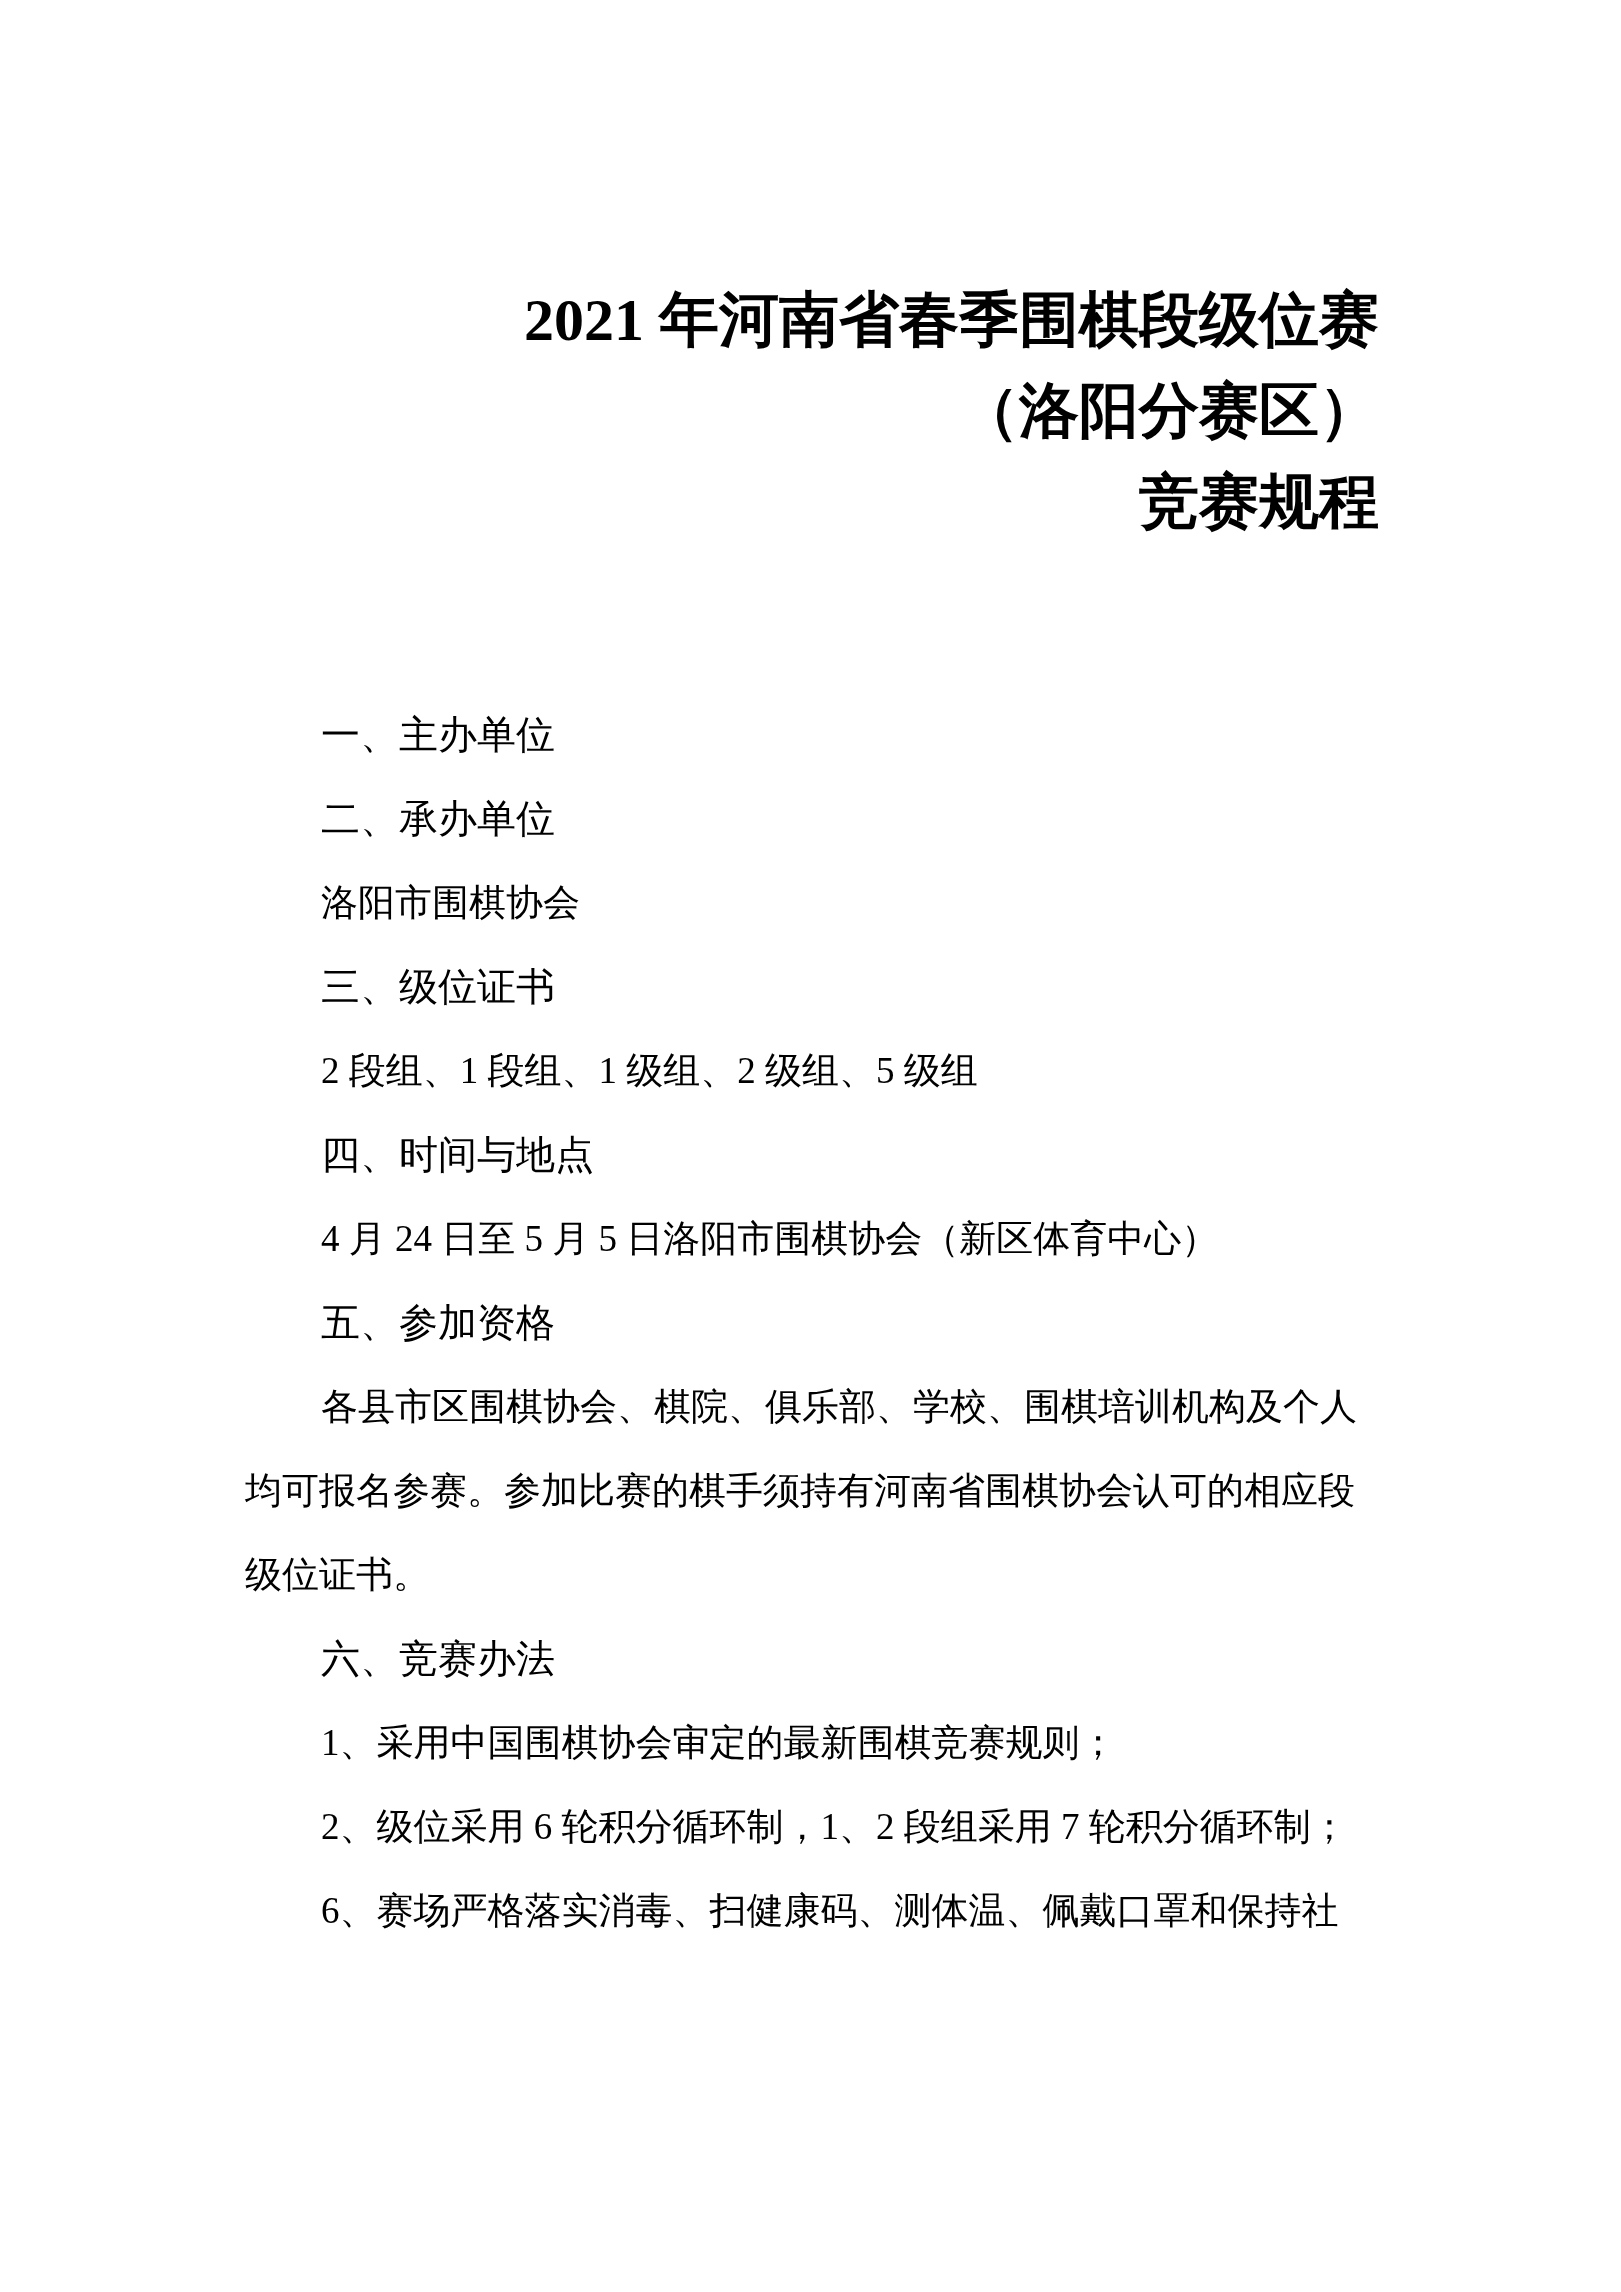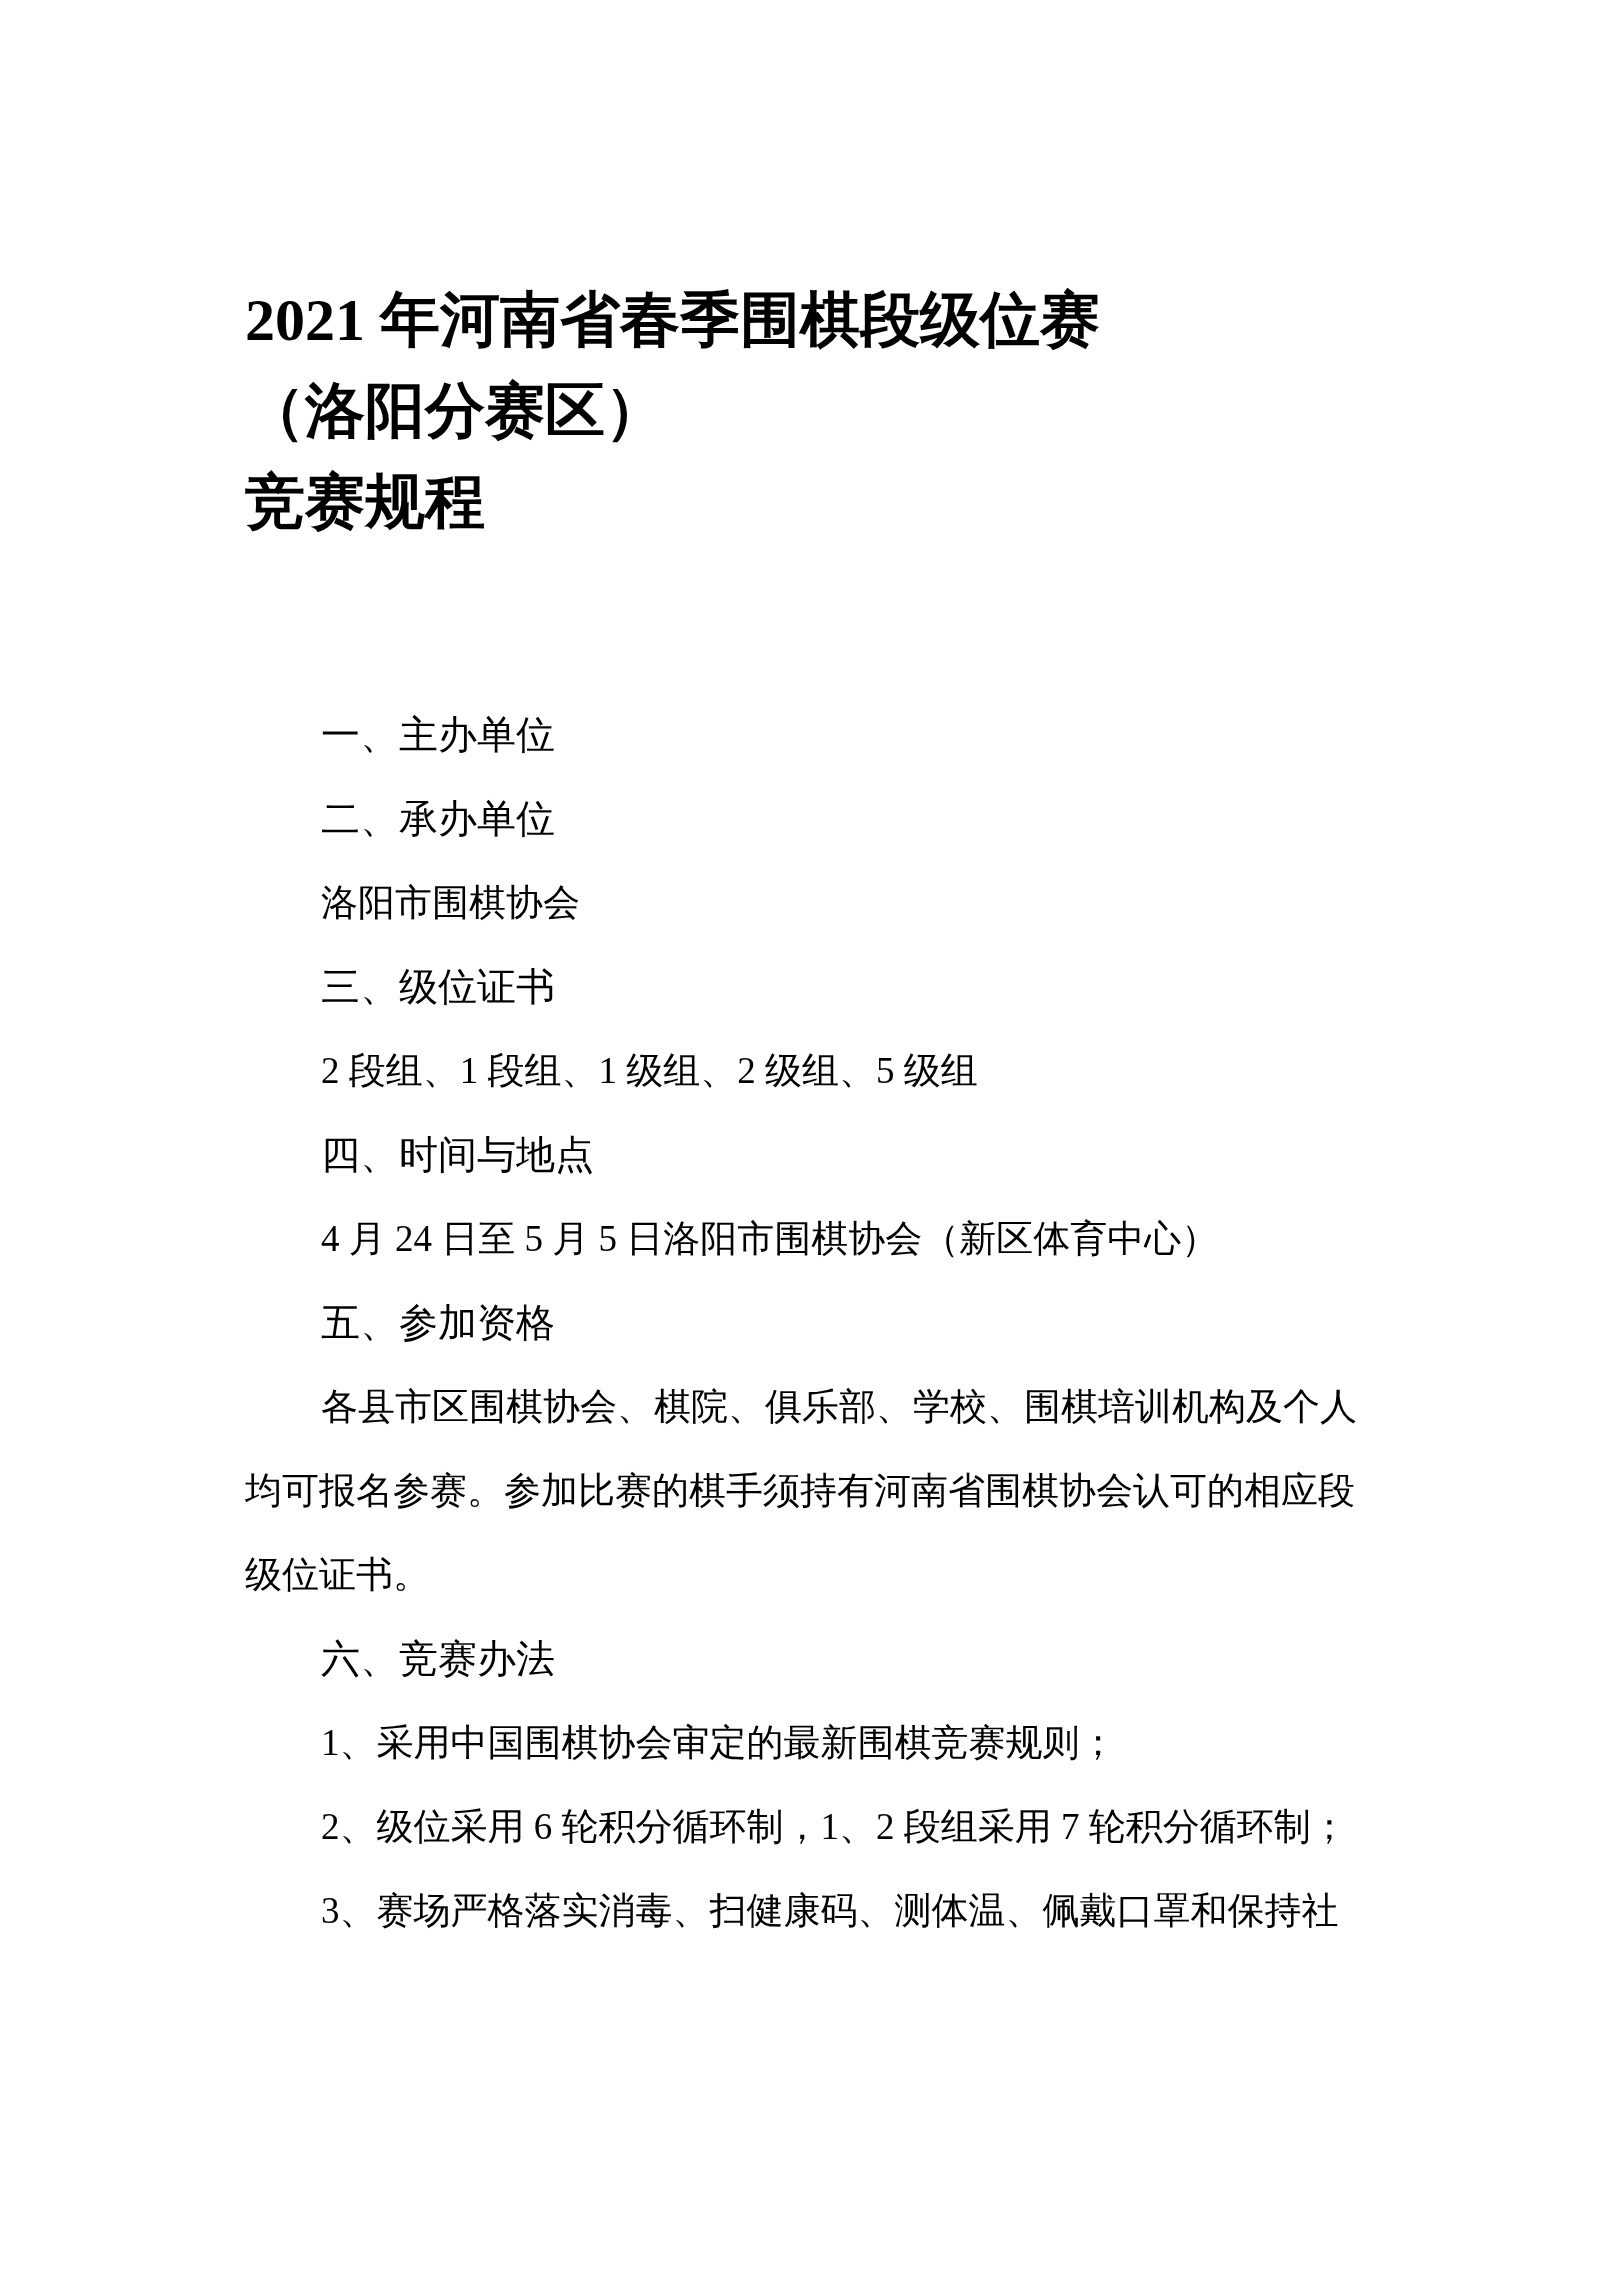--- a/index.html
+++ b/index.html
@@ -17,21 +17,21 @@
     overflow: hidden;
   }
   .doc {
     position: absolute;
     left: 245px;
     width: 1134px;
     top: 0;
   }
   .title {
     margin-top: 275px;
-    text-align: left;
+    text-align: right;
     font-weight: bold;
     font-size: 60px;
   }
   .title-line {
     height: 91px;
     line-height: 91px;
     white-space: nowrap;
   }
   .body {
     margin-top: 145px;
@@ -76,18 +76,18 @@
       <div class="line indent">4 月 24 日至 5 月 5 日洛阳市围棋协会（新区体育中心）</div>
 
       <div class="line heading indent">五、参加资格</div>
       <div class="line indent">各县市区围棋协会、棋院、俱乐部、学校、围棋培训机构及个人</div>
       <div class="line">均可报名参赛。参加比赛的棋手须持有河南省围棋协会认可的相应段</div>
       <div class="line">级位证书。</div>
 
       <div class="line heading indent">六、竞赛办法</div>
       <div class="line indent">1、采用中国围棋协会审定的最新围棋竞赛规则；</div>
       <div class="line indent">2、级位采用 6 轮积分循环制，1、2 段组采用 7 轮积分循环制；</div>
-      <div class="line indent">3、赛场严格落实消毒、扫健康码、测体温、佩戴口罩和保持社</div>
+      <div class="line indent">6、赛场严格落实消毒、扫健康码、测体温、佩戴口罩和保持社</div>
 
     </main>
   </div>
 </div>
 
 
 </body></html>

